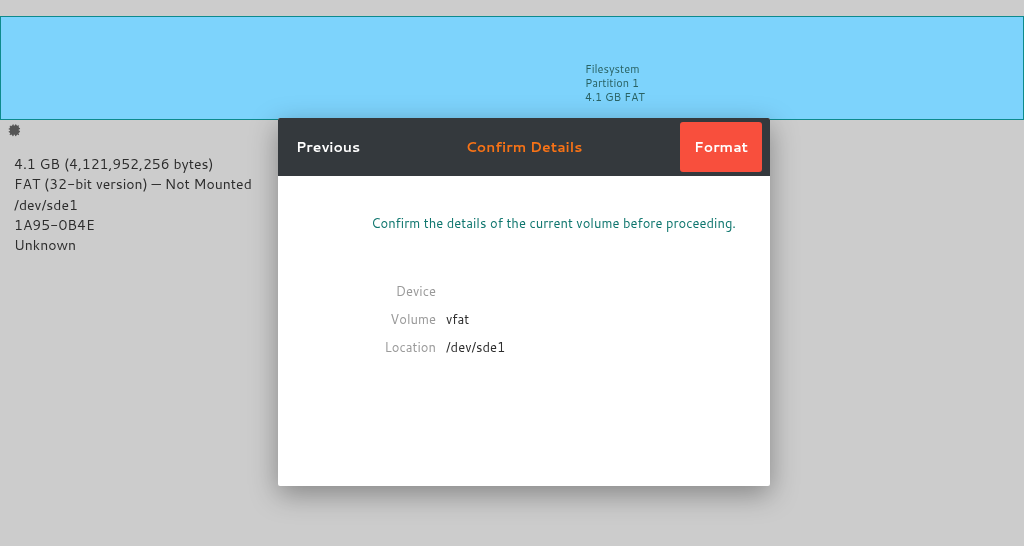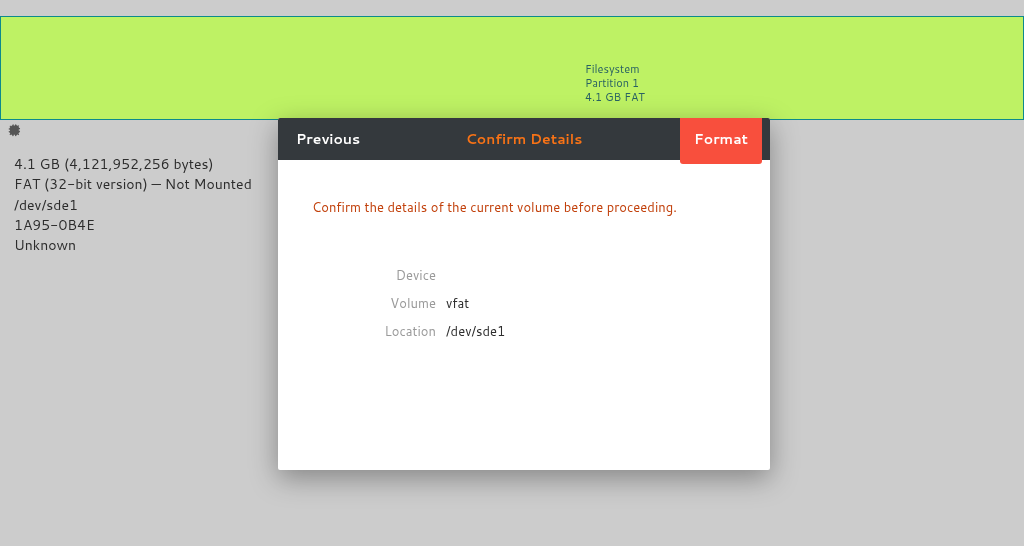--- a/index.html
+++ b/index.html
@@ -11,21 +11,21 @@
       position: relative;
       overflow: hidden;
       font-size: 14px;
     }
     .partition-banner {
       position: absolute;
       top: 16px;
       left: 0;
       width: 100%;
       height: 104px;
-      background: #bef264;
+      background: #7dd3fc;
       border: 1px solid #0d8a8c;
     }
     .partition-info {
       position: absolute;
       top: 46px;
       left: 584px;
       font-size: 11px;
       line-height: 1.25;
       color: #2a6263;
     }
@@ -57,21 +57,21 @@
       top: 118px;
       left: 278px;
       width: 492px;
       background: #ffffff;
       box-shadow: 0 8px 28px rgba(0,0,0,0.35);
       border-radius: 2px;
       overflow: hidden;
     }
     .dialog-header {
       background: #34393d;
-      height: 42px;
+      height: 58px;
       display: flex;
       align-items: center;
       padding: 0 8px;
       position: relative;
     }
     .dialog-title {
       position: absolute;
       left: 0; right: 0;
       text-align: center;
       color: #f97316;
@@ -110,23 +110,23 @@
       color: #2e2e2e;
     }
     .warning-heading {
       text-align: center;
       font-size: 19px;
       font-weight: 400;
       color: #2b2b2b;
       margin-bottom: 18px;
     }
     .warning-sub {
-      text-align: left;
+      text-align: right;
       font-size: 13px;
-      color: #c2410c;
+      color: #0f766e;
       margin-bottom: 50px;
     }
     .detail-rows {
       margin-left: 66px;
     }
     .detail-row {
       display: flex;
       gap: 10px;
       margin-bottom: 10px;
       font-size: 13px;

